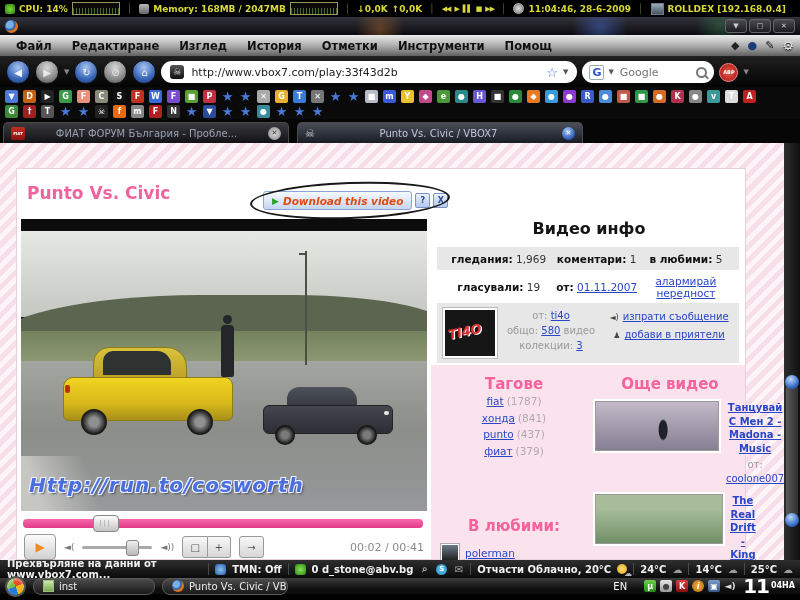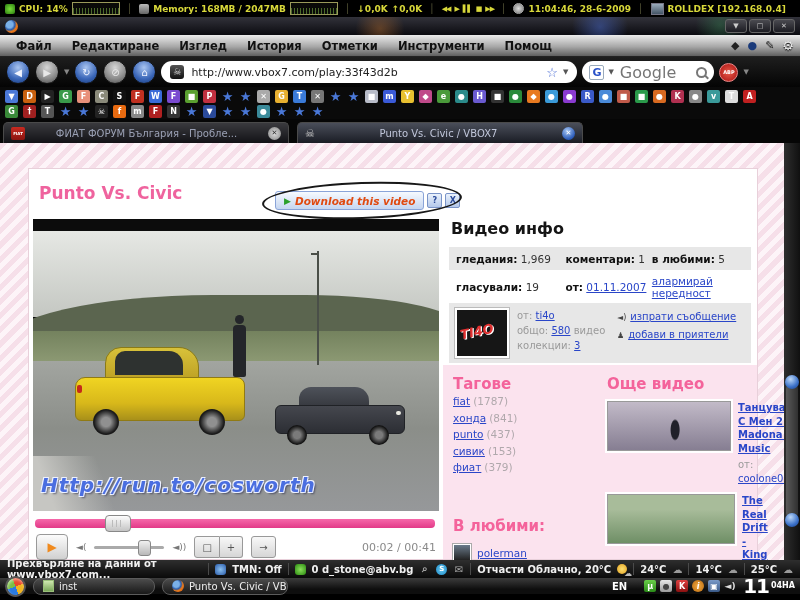--- a/index.html
+++ b/index.html
@@ -53,21 +53,21 @@
   .urlbox{flex:1;max-width:416px;height:22px;background:#fff;border-radius:11px;display:flex;align-items:center;
     gap:5px;padding:0 9px;box-sizing:border-box;}
   .urlbox input{flex:1;border:none;outline:none;background:transparent;font-size:11px;color:#222;
     font-family:"DejaVu Sans","Liberation Sans",sans-serif;}
   .shieldicon{width:14px;height:14px;border-radius:3px;background:linear-gradient(#555,#111);color:#ddd;
     font-size:9px;display:flex;align-items:center;justify-content:center;flex:0 0 auto;}
   .star{color:#4a6cd4;font-size:13px;}
   .searchbox{width:132px;height:22px;background:#fff;border-radius:11px;display:flex;align-items:center;
     gap:4px;padding:0 7px;box-sizing:border-box;flex:0 0 auto;}
   .glogo{font-size:11px;font-weight:bold;color:#2a52c8;border:1px solid #9ab;padding:0 2px;border-radius:2px;}
-  .searchbox input{flex:1;width:50px;border:none;outline:none;background:transparent;font-size:16px;color:#444;
+  .searchbox input{flex:1;width:50px;border:none;outline:none;background:transparent;font-size:11px;color:#444;
     font-family:"DejaVu Sans","Liberation Sans",sans-serif;}
   .mag{width:7px;height:7px;border:2px solid #777;border-radius:50%;position:relative;flex:0 0 auto;}
   .mag::after{content:"";position:absolute;width:5px;height:2px;background:#777;right:-4px;bottom:-2px;
     transform:rotate(45deg);}
   .abp{width:17px;height:17px;border-radius:50%;background:radial-gradient(#e85a4a,#a81010);border:1px solid #e88;
     color:#fff;font-size:5px;font-weight:bold;display:flex;align-items:center;justify-content:center;}
 
   
   .bookmarksbar{position:absolute;top:87px;left:0;right:0;height:32px;background:#0a0a0a;padding:2px 5px;box-sizing:border-box;}
   .bmrow{height:14px;display:flex;gap:5px;align-items:center;margin-bottom:1px;overflow:hidden;}
@@ -91,22 +91,22 @@
   .skullicon{color:#c8c8c8;font-size:11px;}
 
   
   .viewport{position:absolute;top:143px;left:0;width:800px;height:417px;overflow:hidden;
     background:repeating-linear-gradient(135deg,#f6dfe9 0 5px,#fdf4f8 5px 10px);}
   .vscroll{position:absolute;top:0;right:0;width:16px;height:417px;background:linear-gradient(90deg,#2e2e2e,#101010);}
   .vball{position:absolute;left:1px;width:14px;height:14px;border-radius:50%;
     background:radial-gradient(circle at 40% 30%,#bcd8f8,#3a70c8 60%,#1a3c80);}
   .vthumb{position:absolute;left:2px;width:12px;border-radius:6px;background:linear-gradient(90deg,#5a5a5a,#303030);}
 
-  .content{position:absolute;top:25px;left:28px;width:730px;height:392px;background:#fff;border:1px solid #e8d0da;
-    box-sizing:border-box;}
+  .content{position:absolute;top:25px;left:16px;width:730px;height:392px;background:#fff;border:1px solid #e8d0da;
+    box-sizing:border-box;text-align:center;}
   .pagetitle{position:absolute;top:14px;left:10px;font-size:17px;font-weight:bold;color:#ef639e;}
 
   .dlgroup{position:absolute;top:22px;left:246px;display:flex;align-items:center;gap:3px;}
   .dlbtn{height:17px;padding:0 8px;border:1px solid #8aa4d8;border-radius:3px;
     background:linear-gradient(#f6faff,#c6d6f0);display:flex;align-items:center;gap:4px;
     font-size:10.5px;font-weight:bold;font-style:italic;color:#e04a10;}
   .dlplay{color:#2aa02a;font-size:9px;font-style:normal;}
   .dlsq{width:13px;height:13px;border:1px solid #7a94c8;border-radius:2px;background:linear-gradient(#eaf2fc,#b4c8ea);
     font-size:8px;color:#2a4a9a;font-weight:bold;display:flex;align-items:center;justify-content:center;}
   .ellipse{position:absolute;top:13px;left:233px;width:196px;height:33px;border:2px solid #181818;
@@ -225,21 +225,21 @@
   .orb{width:21px;height:21px;border-radius:50%;border:2px solid #555;box-sizing:border-box;transform:rotate(-20deg);
     background:conic-gradient(#e84a2a 0 90deg,#f0b420 90deg 180deg,#2a7ae0 180deg 270deg,#7ac043 270deg 360deg);
     box-shadow:inset 0 2px 3px rgba(255,255,255,.5);}
   .task{height:17px;border:1px solid #5c5c5c;border-radius:8px;background:linear-gradient(#4c4c4c,#181818);
     color:#eee;font-size:10px;display:flex;align-items:center;gap:5px;padding:0 9px;box-sizing:border-box;
     white-space:nowrap;overflow:hidden;}
   .t1{width:122px;}.t2{width:126px;}
   .foldericon{width:9px;height:10px;background:linear-gradient(#cfe8b0,#7aa85a);border:1px solid #9ac07a;flex:0 0 auto;}
   .ffsmall{width:12px;height:12px;border-radius:50%;flex:0 0 auto;
     background:radial-gradient(circle at 35% 35%,#7ab0e8 0 28%,#2a5aa8 45%,#e87a1a 60%,#c84a10);}
-  .lang{margin-left:auto;font-size:10px;font-weight:bold;color:#fff;padding:0 10px;text-align:right;}
+  .lang{margin-left:auto;font-size:10px;font-weight:normal;color:#fff;padding:0 10px;text-align:right;}
   .tray{display:flex;gap:4px;align-items:center;}
   .trayicon{width:12px;height:12px;border-radius:2px;font-size:8px;font-weight:bold;color:#fff;
     display:flex;align-items:center;justify-content:center;flex:0 0 auto;}
   .ti-ut{background:linear-gradient(#6ad04a,#2a8a18);}
   .ti-clk{background:linear-gradient(#e8e8e8,#9a9a9a);color:#444;}
   .ti-kav{background:linear-gradient(#e04040,#8a1010);}
   .ti-inf{background:radial-gradient(#f0a840,#b86a10);border-radius:50%;font-style:italic;}
   .ti-net{background:linear-gradient(#7a9ac8,#3a5a88);}
   .ti-vol{background:transparent;color:#ddd;font-size:9px;}
   .clock{display:flex;align-items:center;gap:2px;color:#fff;font-weight:bold;}
@@ -497,21 +497,20 @@
           </span>
         </div>
       </div>
 
       <div class="pinkpanel">
         <div class="tagscol">
           <div class="pinkhead">Тагове</div>
           <div class="tagitem"><span class="lnk">fiat</span><span class="tagcount">(1787)</span></div>
           <div class="tagitem"><span class="lnk">хонда</span><span class="tagcount">(841)</span></div>
           <div class="tagitem"><span class="lnk">punto</span><span class="tagcount">(437)</span></div>
-          <div class="tagitem"><span class="lnk">сивик</span><span class="tagcount">(153)</span></div>
           <div class="tagitem"><span class="lnk">фиат</span><span class="tagcount">(379)</span></div>
         </div>
 
         <div class="favsec">
           <div class="pinkhead">В любими:</div>
           <div class="favuser">
             <span class="favavatar"></span>
             <span class="lnk">polerman</span>
           </div>
         </div>

